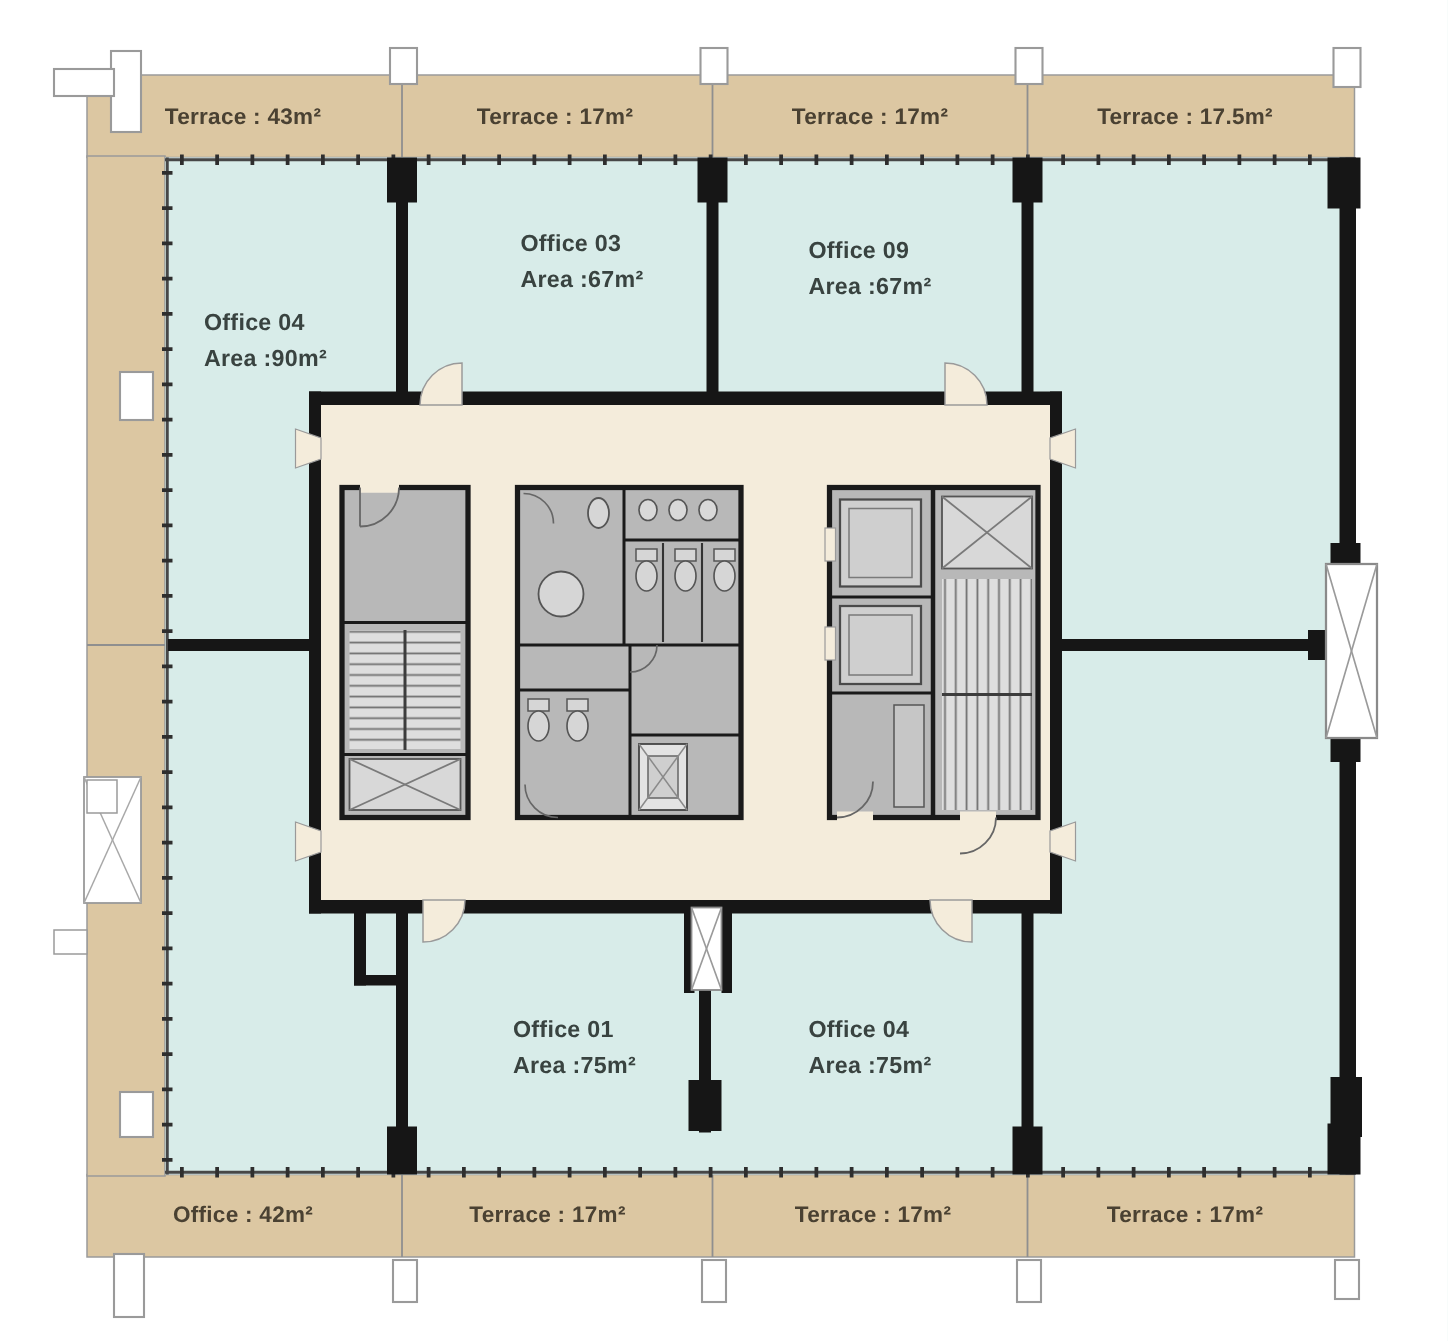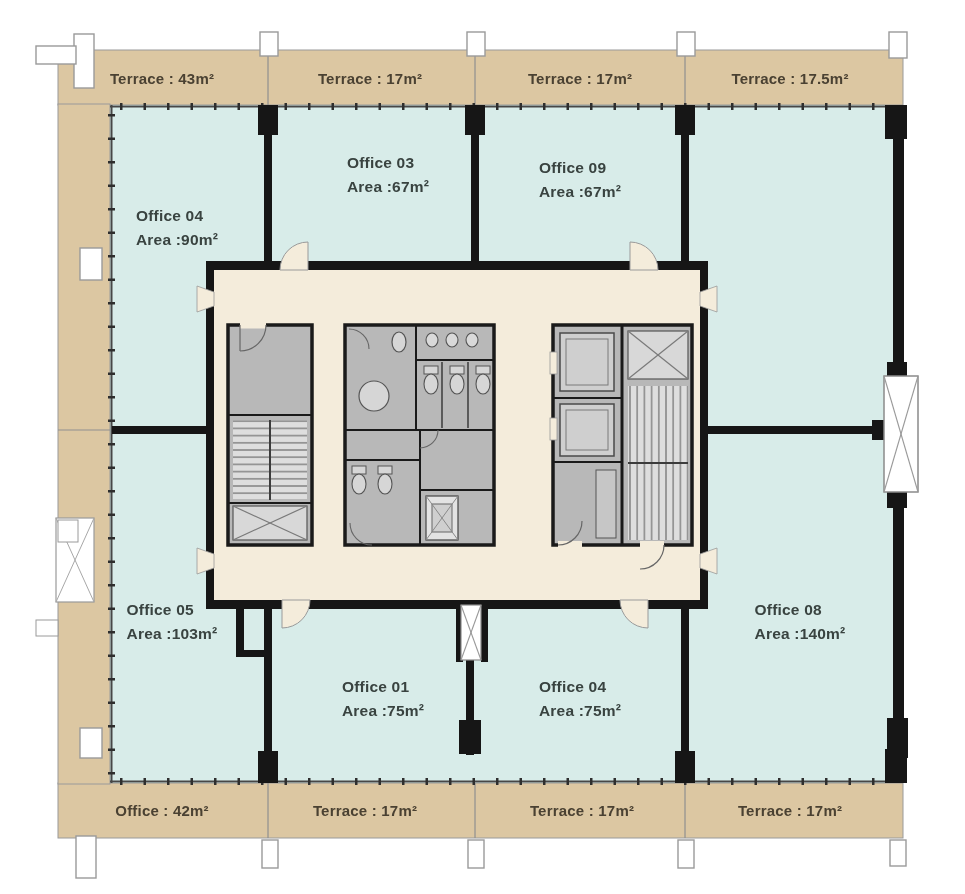--- a/index.html
+++ b/index.html
@@ -232,35 +232,27 @@
   <div>Area :67m²</div>
 </div>
 <div class="office-label" style="left:388px;top:175px">
   <div>Office 03</div>
   <div>Area :67m²</div>
 </div>
 <div class="office-label" style="left:177px;top:228px">
   <div>Office 04</div>
   <div>Area :90m²</div>
 </div>
-<div class="office-label" style="left:172px;top:622px">
-  <div>Office 05</div>
-  <div>Area :103m²</div>
-</div>
 <div class="office-label" style="left:383px;top:699px">
   <div>Office 01</div>
   <div>Area :75m²</div>
 </div>
 <div class="office-label" style="left:580px;top:699px">
   <div>Office 04</div>
   <div>Area :75m²</div>
-</div>
-<div class="office-label" style="left:800px;top:622px">
-  <div>Office 08</div>
-  <div>Area :140m²</div>
 </div>
 
 <div class="terrace-label" style="left:162px;top:78px">Terrace : 43m²</div>
 <div class="terrace-label" style="left:370px;top:78px">Terrace : 17m²</div>
 <div class="terrace-label" style="left:580px;top:78px">Terrace : 17m²</div>
 <div class="terrace-label" style="left:790px;top:78px">Terrace : 17.5m²</div>
 <div class="terrace-label" style="left:162px;top:810px">Office : 42m²</div>
 <div class="terrace-label" style="left:365px;top:810px">Terrace : 17m²</div>
 <div class="terrace-label" style="left:582px;top:810px">Terrace : 17m²</div>
 <div class="terrace-label" style="left:790px;top:810px">Terrace : 17m²</div>

